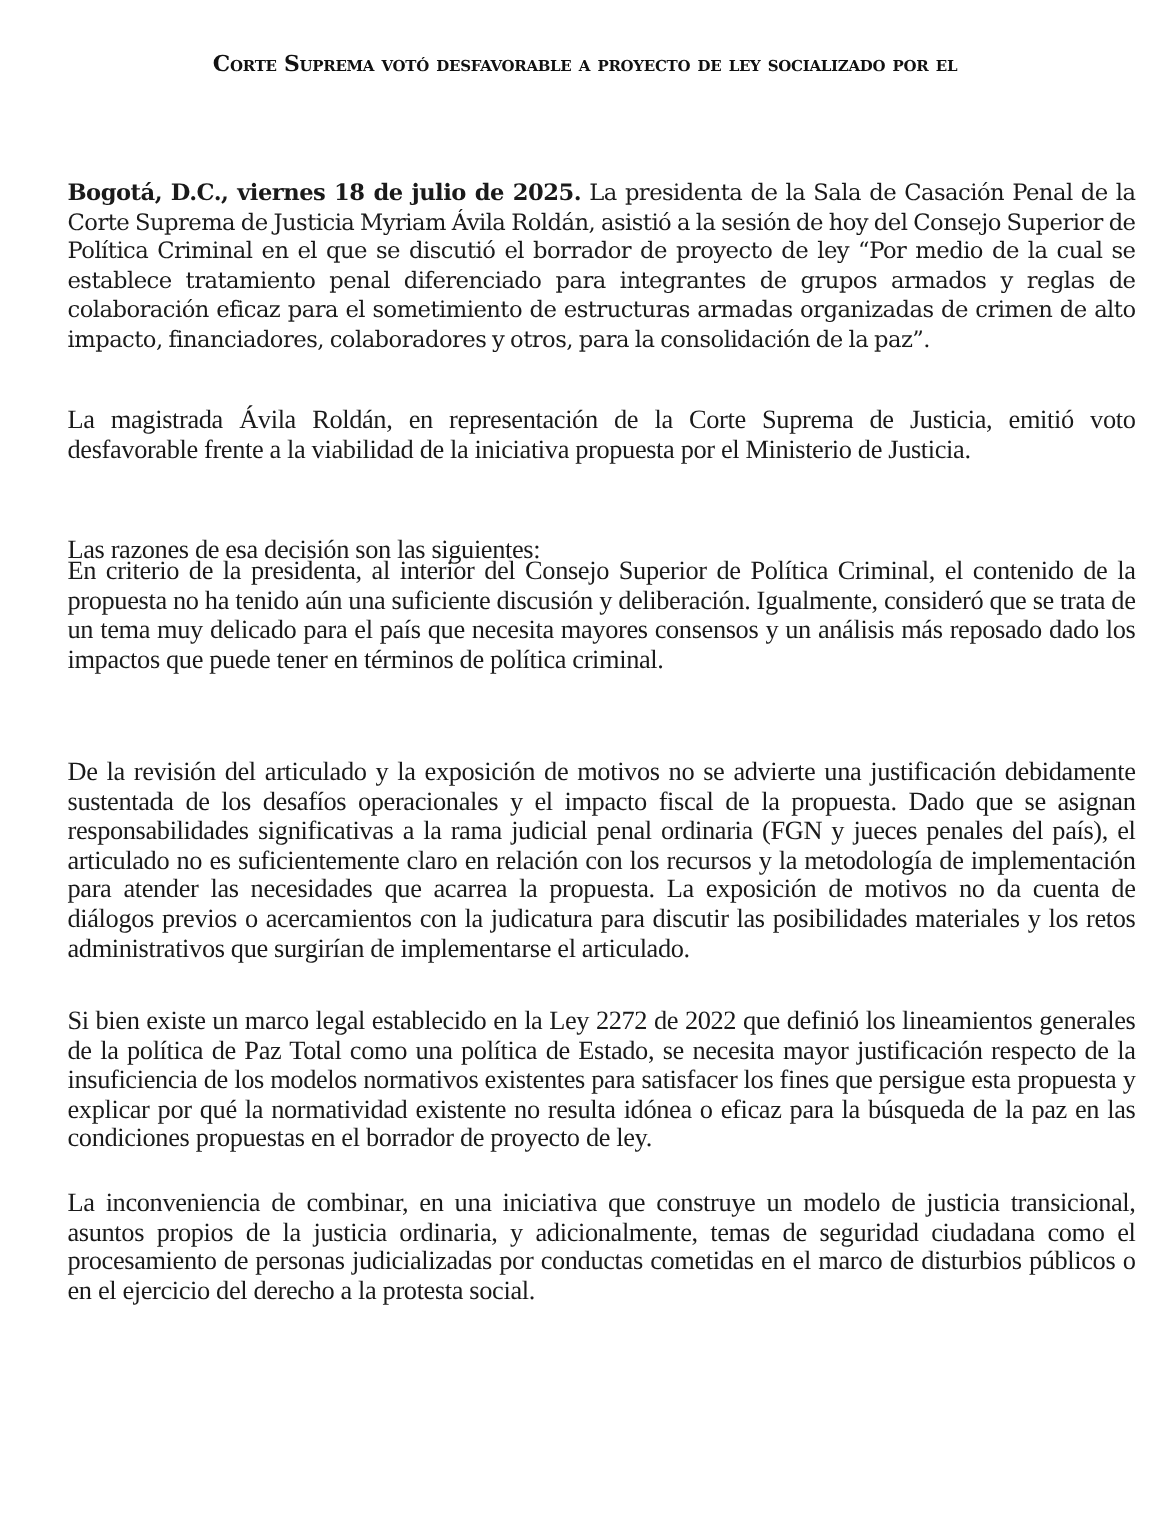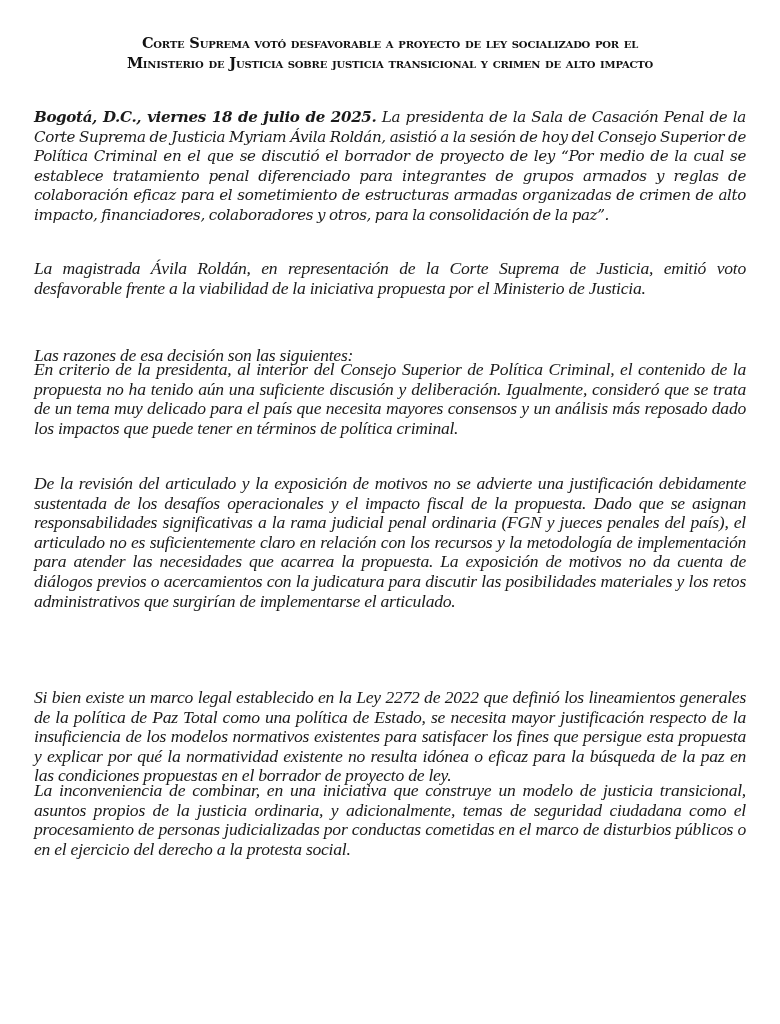--- a/index.html
+++ b/index.html
@@ -33,55 +33,53 @@
     letter-spacing: -0.2px;
     color: #111;
   }
   .title div { white-space: nowrap; }
   .body {
     position: absolute;
     left: 34px;
     width: 712px;
   }
   .p {
-    margin: 0;
+    margin: 11px;
     text-align: justify;
     text-align-last: left;
-    font-style: italic;
   }
   .p1 {
     top: 108px;
     font-family: "DejaVu Serif", serif;
     font-size: 15.1px;
     line-height: 19.6px;
     letter-spacing: -0.35px;
     word-spacing: -0.6px;
   }
   .p1 .lead { font-weight: bold; }
   .cond {
     font-family: "Liberation Serif", serif;
     font-size: 17.6px;
     line-height: 19.6px;
     letter-spacing: -0.25px;
   }
   .p2 { top: 259px; }
   .p3 { top: 346px; }
   .p4 { top: 360px; }
-  .p5 { top: 474px; }
-  .p6 { top: 688px; }
+  .p5 { top: 494px; }
+  .p6 { top: 660px; }
   .p7 { top: 781px; }
 </style>
 </head>
 <body>
 
 <div class="page">
 
   <div class="title">
     <div>Corte Suprema votó desfavorable a proyecto de ley socializado por el</div>
-    <div>Ministerio de Justicia sobre justicia transicional y crimen de alto impacto</div>
   </div>
 
   <p class="body p p1"><span class="lead">Bogotá, D.C., viernes 18 de julio de 2025.</span><span> La presidenta de la Sala de Casación Penal de la Corte Suprema de Justicia Myriam Ávila Roldán, asistió a la sesión de hoy del Consejo Superior de Política Criminal en el que se discutió el borrador de proyecto de ley “Por medio de la cual se establece tratamiento penal diferenciado para integrantes de grupos armados y reglas de colaboración eficaz para el sometimiento de estructuras armadas organizadas de crimen de alto impacto, financiadores, colaboradores y otros, para la consolidación de la paz”.</span></p>
 
   <p class="body p cond p2">La magistrada Ávila Roldán, en representación de la Corte Suprema de Justicia, emitió voto desfavorable frente a la viabilidad de la iniciativa propuesta por el Ministerio de Justicia.</p>
 
   <p class="body p cond p3">Las razones de esa decisión son las siguientes:</p>
 
   <p class="body p cond p4">En criterio de la presidenta, al interior del Consejo Superior de Política Criminal, el contenido de la propuesta no ha tenido aún una suficiente discusión y deliberación. Igualmente, consideró que se trata de un tema muy delicado para el país que necesita mayores consensos y un análisis más reposado dado los impactos que puede tener en términos de política criminal.</p>
 

